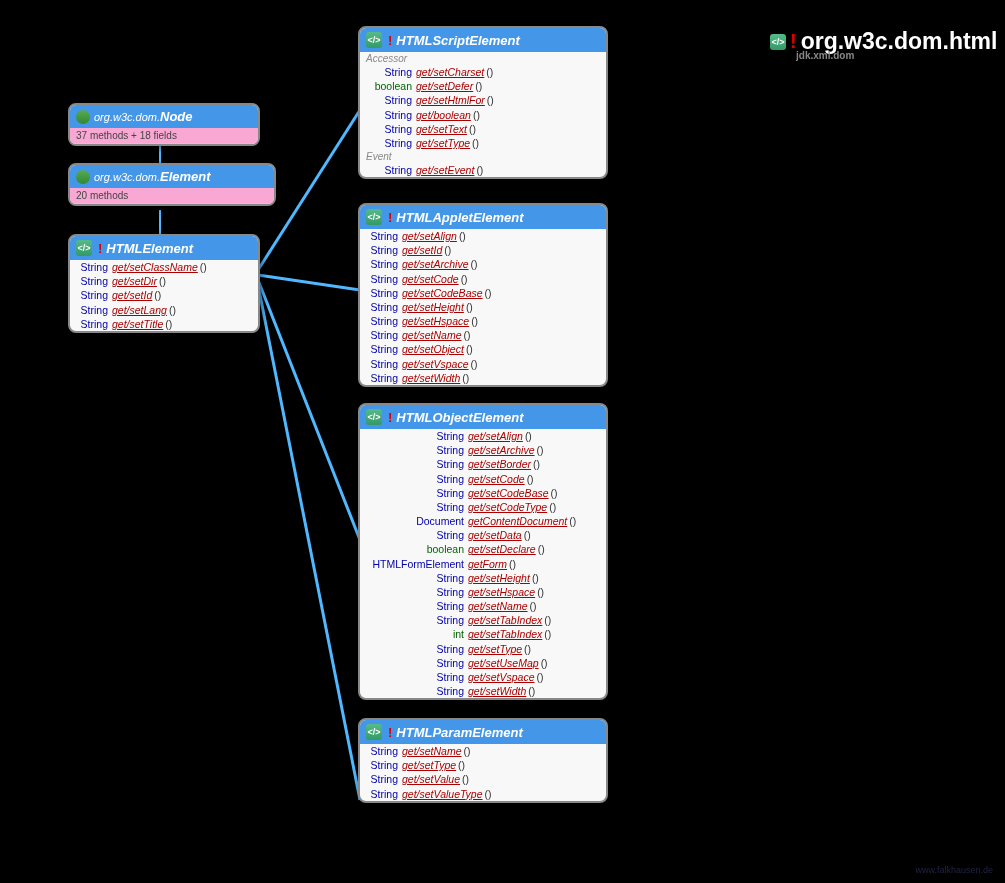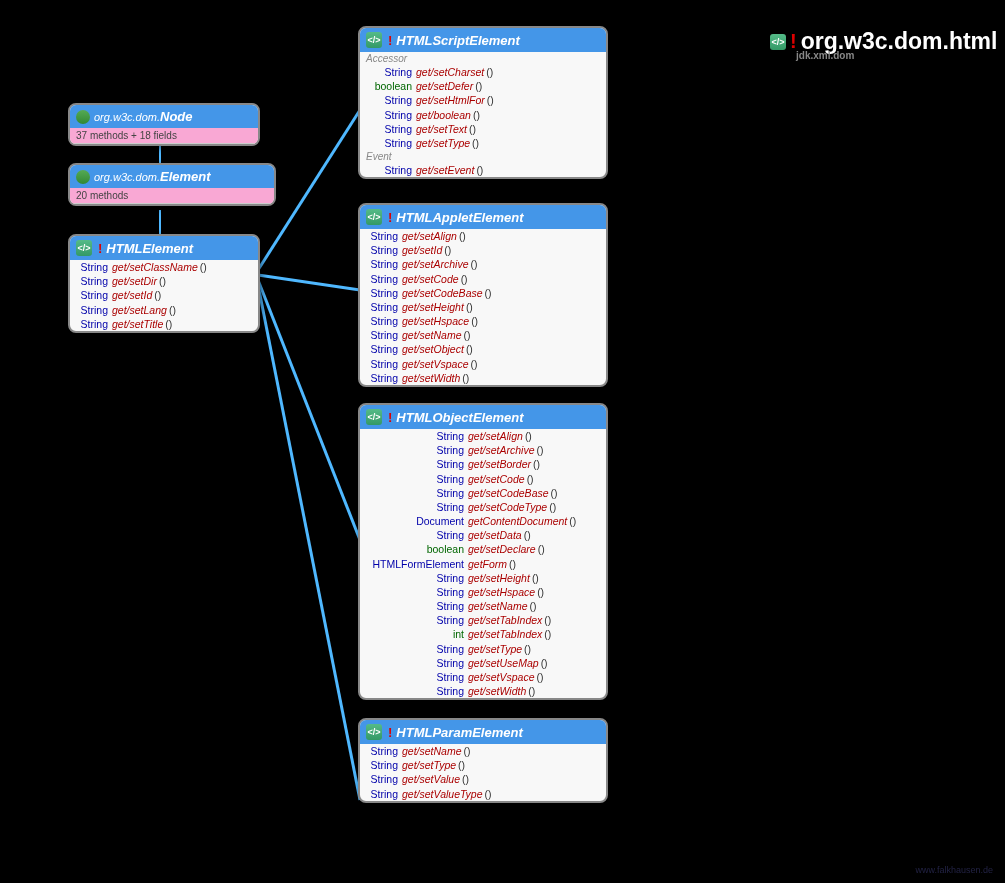--- a/index.html
+++ b/index.html
@@ -91,20 +91,21 @@
     color: #00a;
     text-align: right;
     margin-right: 4px;
   }
   .method-row .rtype.prim {
     color: #060;
   }
   .method-row .mname {
     color: #a00;
     font-style: italic;
+    text-decoration: underline;
   }
   .method-row .parens {
     color: #333;
     font-style: normal;
     margin-left: 2px;
   }
   svg.wires {
     position: absolute;
     top: 0; left: 0;
     width: 1005px; height: 883px;

